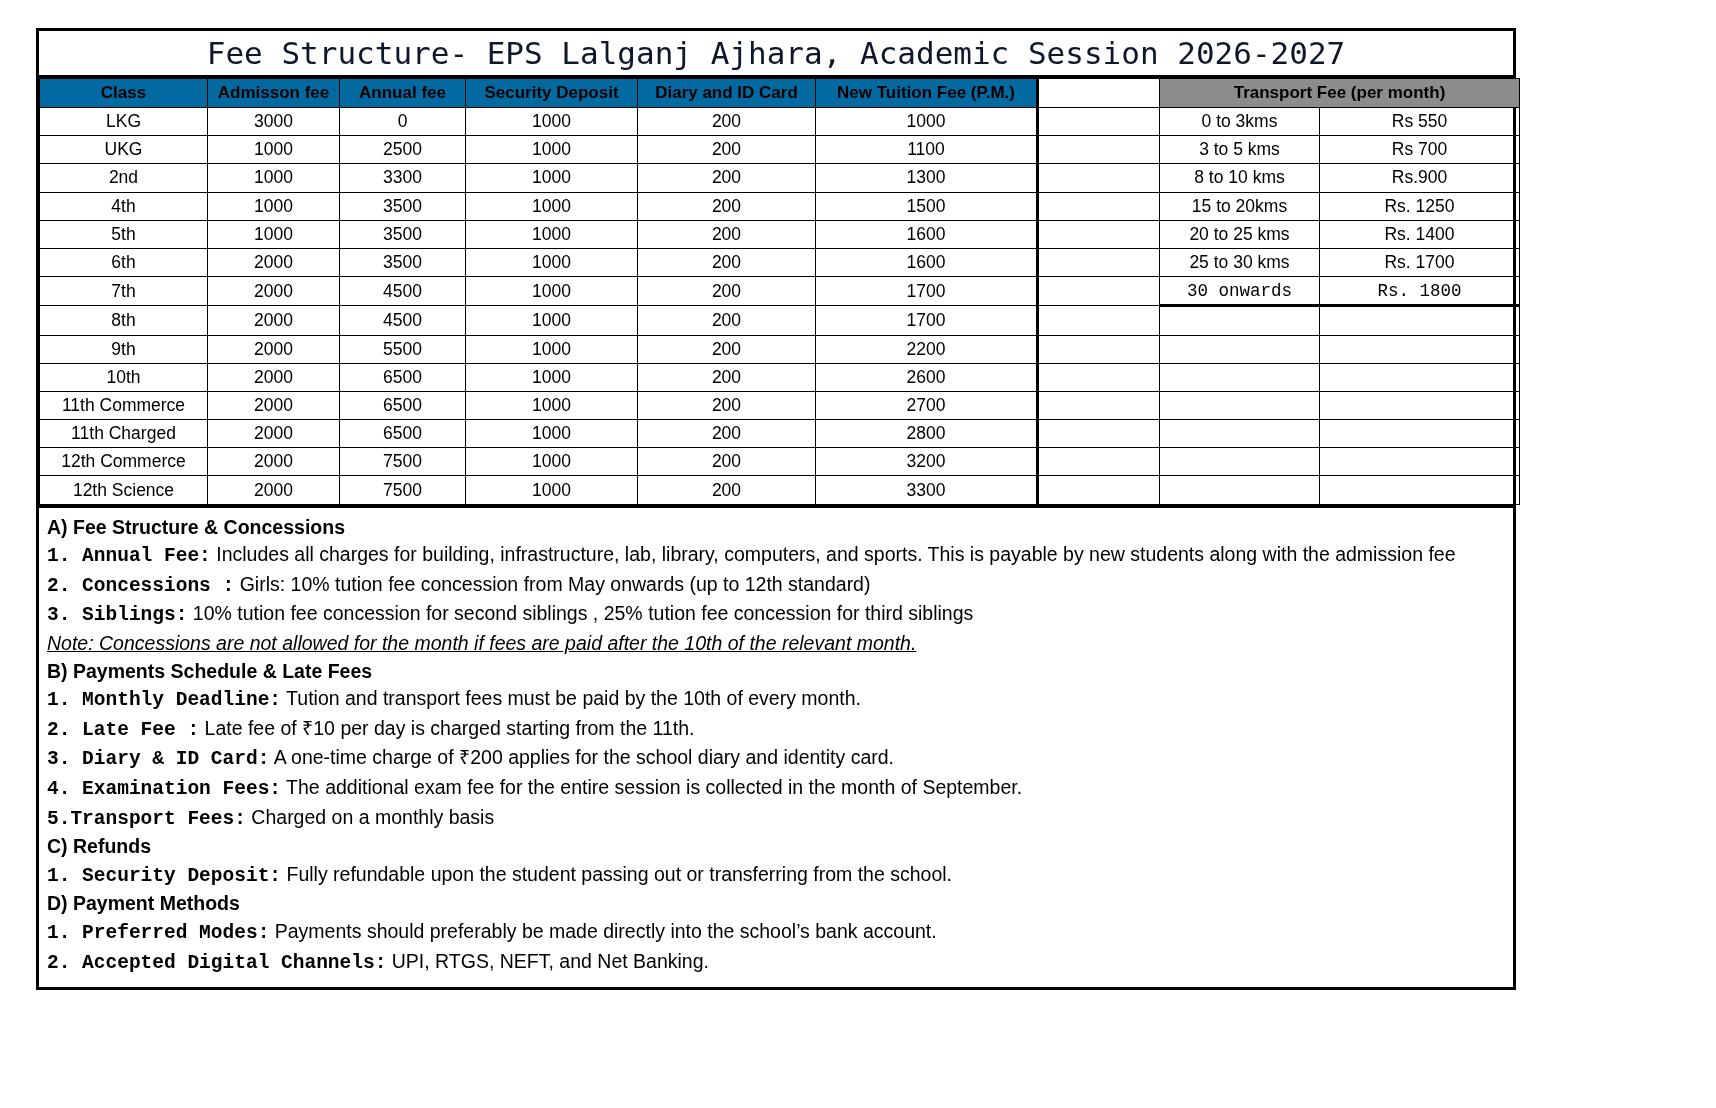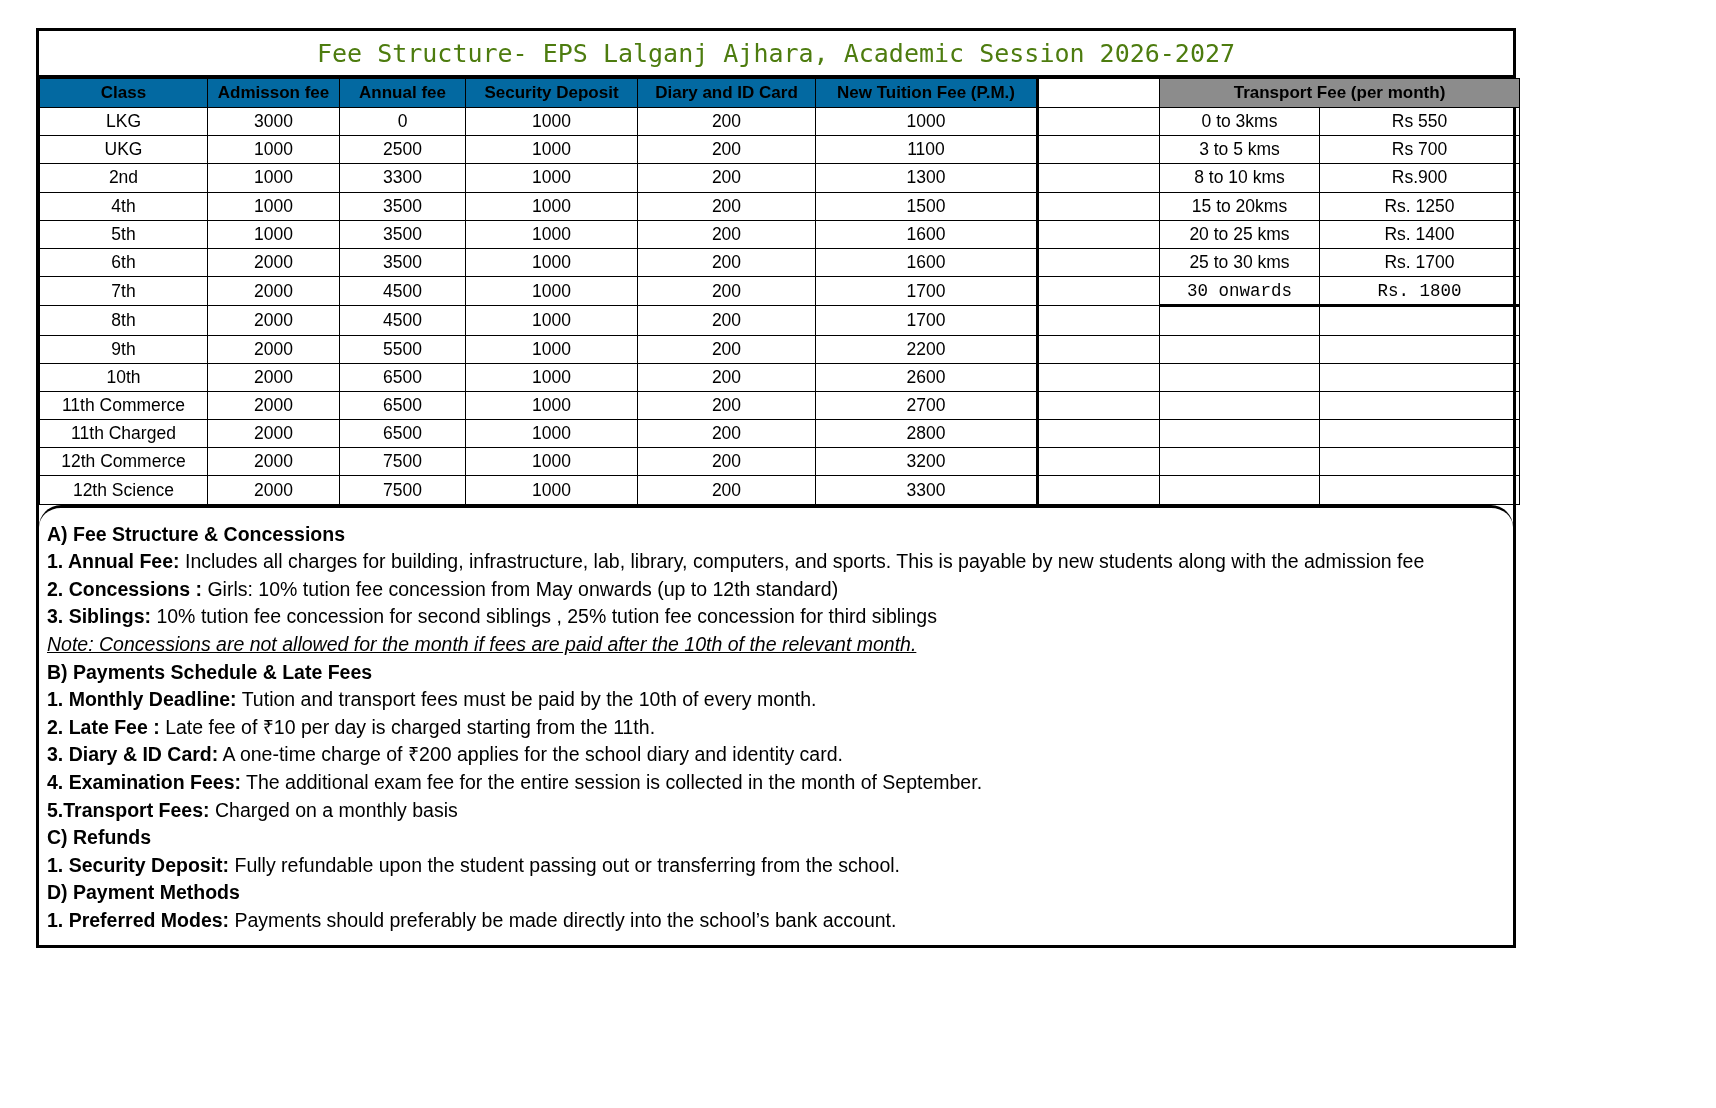--- a/index.html
+++ b/index.html
@@ -28,24 +28,24 @@
   
   .title-row {
     border-bottom: 3px solid #000;
     height: 44px;
     display: flex;
     align-items: center;
     justify-content: center;
   }
   .title-text {
     font-family: "DejaVu Sans Mono", monospace;
-    font-size: 25px;
+    font-size: 31px;
     letter-spacing: 0px;
     white-space: nowrap;
-    color: #4d7c0f;
+    color: #0f172a;
   }
 
   
   table.fee {
     border-collapse: collapse;
     table-layout: fixed;
     width: 100%;
   }
   table.fee td, table.fee th {
     border: 1.5px solid #000;
@@ -79,39 +79,38 @@
   .c-dist    { width: 160px; }
   .c-rs      { width: 200px; }
 
   
   .thick-left  { border-left: 3px solid #000 !important; }
   .thick-bottom{ border-bottom: 3px solid #000 !important; font-family: Liberation Mono, monospace; }
 
   
   .notes {
     border-top: 3px solid #000;
-    padding: 13px 6px 10px 8px;
-    border-radius: 22px;
+    padding: 6px 6px 10px 8px;
   }
   .note-line {
     font-size: 19.5px;
     line-height: 27.6px;
     color: #000;
     white-space: nowrap;
   }
   .note-line b { font-weight: bold; }
   .note-line.italic { font-style: italic; text-decoration: underline; }
   .note-head {
     font-size: 19.5px;
     line-height: 27.6px;
     font-weight: bold;
     color: #000;
     white-space: nowrap;
   }
-  .lbl { font-weight: bold; }
+  .lbl { font-weight: bold; font-family: Liberation Mono, monospace; }
 </style>
 </head>
 <body>
 
 <div id="sheet">
 
   <div class="title-row">
     <div class="title-text">Fee Structure- EPS Lalganj Ajhara, Academic Session 2026-2027</div>
   </div>
 
@@ -322,15 +321,16 @@
     <div class="note-line"><b class="lbl">5.Transport Fees:</b><span> Charged on a monthly basis</span></div>
 
     <div class="note-head">C) Refunds</div>
 
     <div class="note-line"><b class="lbl">1. Security Deposit:</b><span> Fully refundable upon the student passing out or transferring from the school.</span></div>
 
     <div class="note-head">D) Payment Methods</div>
 
     <div class="note-line"><b class="lbl">1. Preferred Modes:</b><span> Payments should preferably be made directly into the school’s bank account.</span></div>
 
+    <div class="note-line"><b class="lbl">2. Accepted Digital Channels:</b><span> UPI, RTGS, NEFT, and Net Banking.</span></div>
 
   </div>
 </div>
 
 </body></html>

